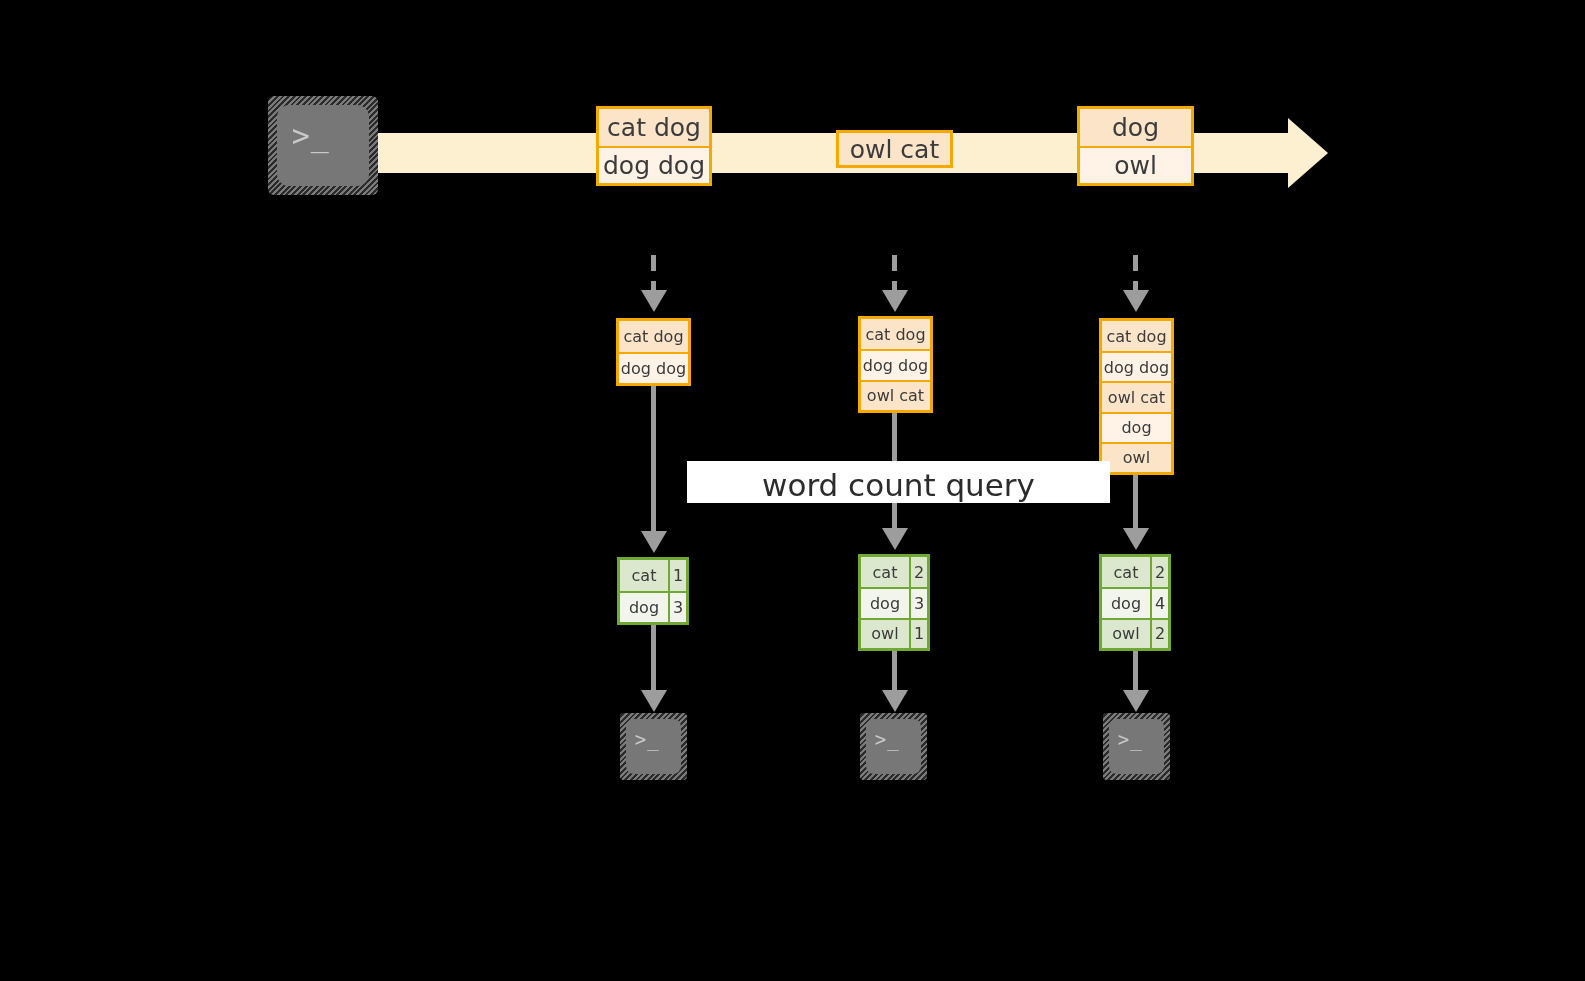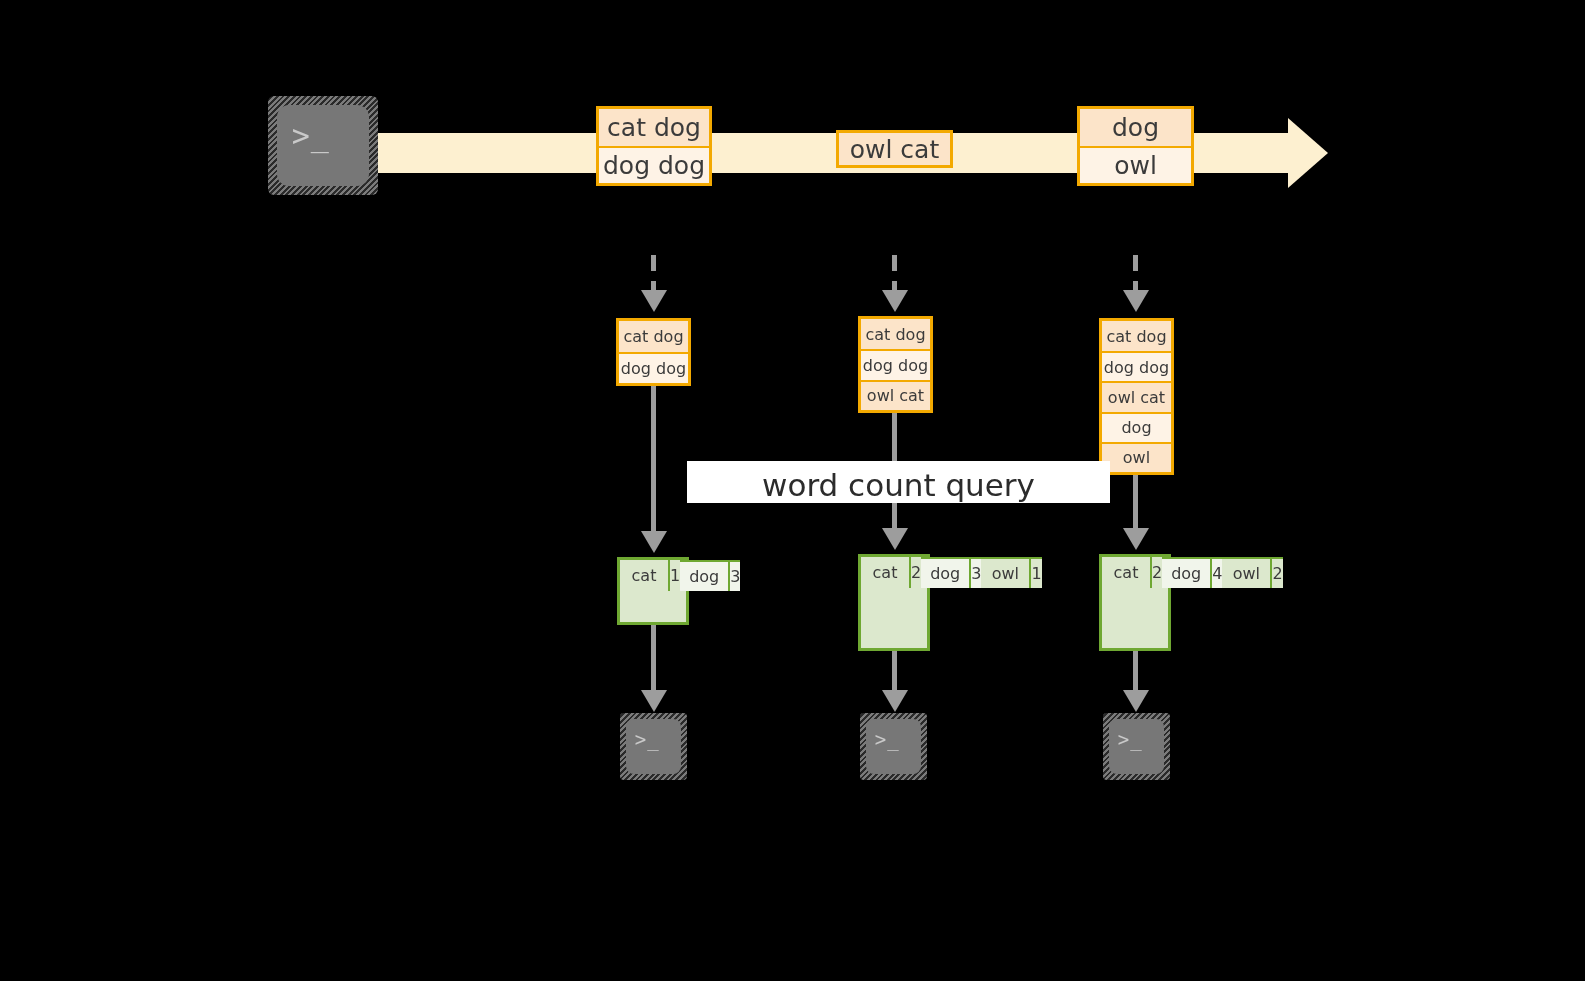--- a/index.html
+++ b/index.html
@@ -84,21 +84,21 @@
   .msgbox.stream-msg .cell { font-size: 25px; height: 40px; }
   .msgbox.stream-msg.single .cell { height: 100%; }
   .msgbox.stack .cell { font-size: 16px; height: 31px; }
 
   
   .counttable {
     position: absolute;
     border: 3px solid #6FA832;
     background: #DCE8CD;
     display: flex;
-    flex-direction: row;
+    flex-direction: column;
   }
   .counttable .row {
     display: flex;
     height: 31px;
   }
   .counttable .row + .row { border-top: 2px solid #6FA832; }
   .counttable .row .k,
   .counttable .row .v {
     display: flex;
     align-items: center;

